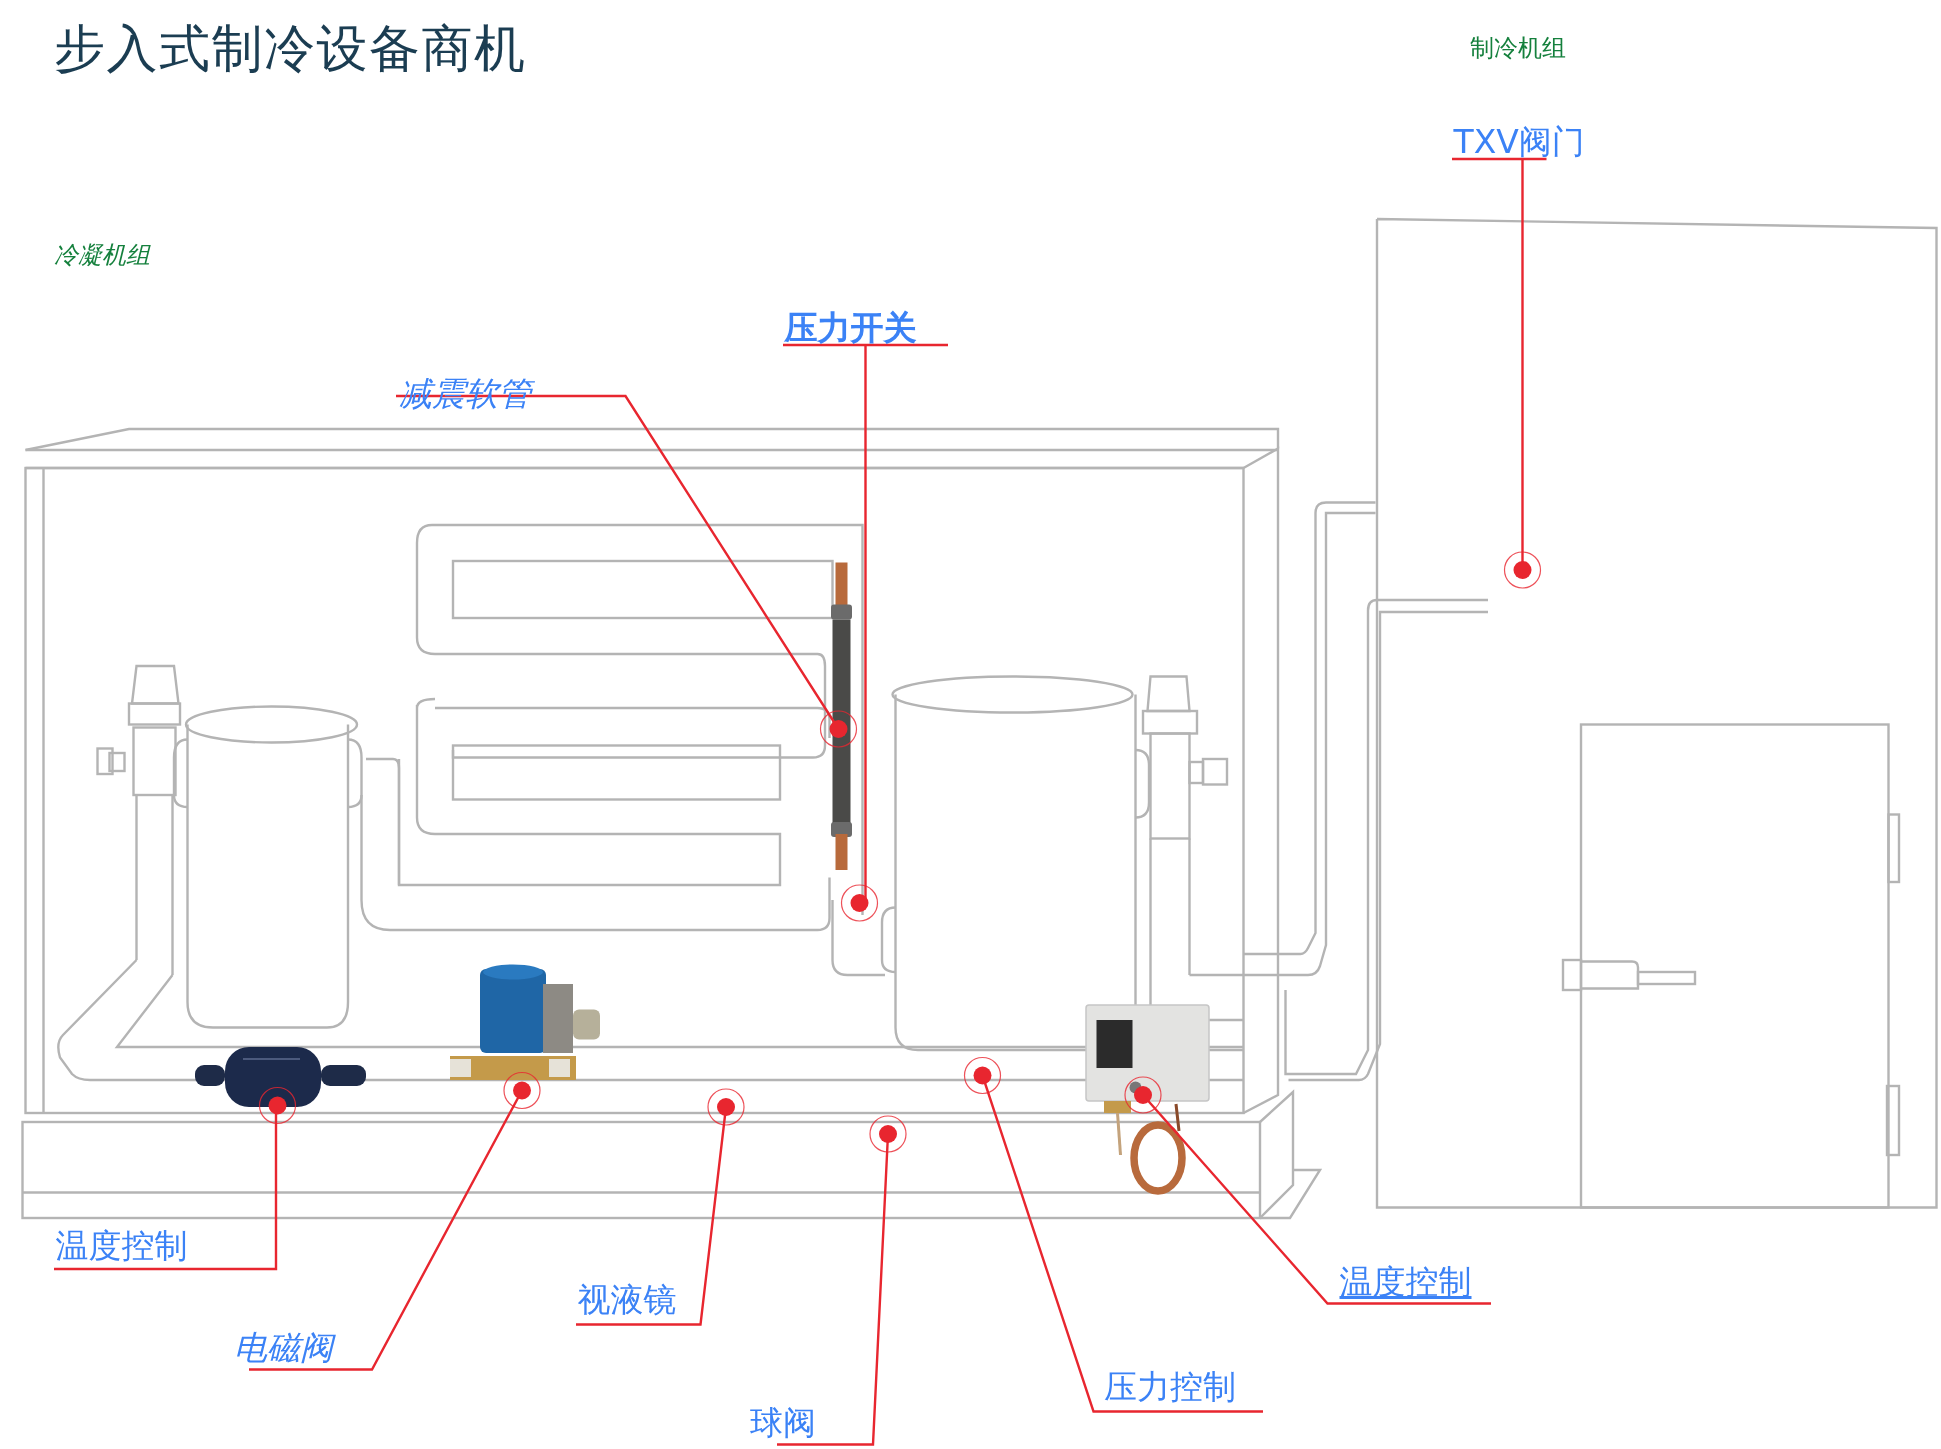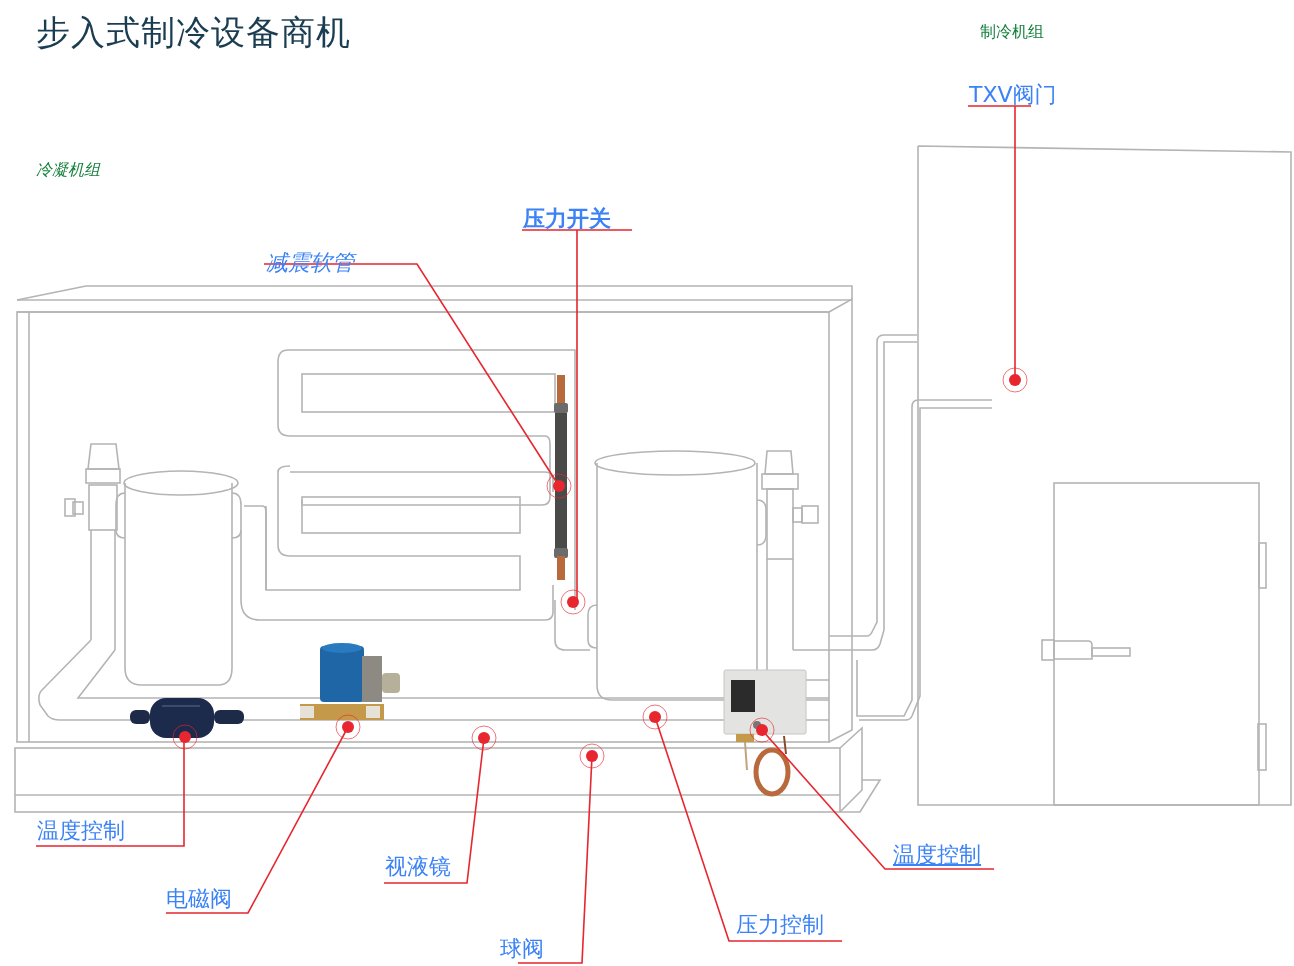--- a/index.html
+++ b/index.html
@@ -156,17 +156,17 @@
       <circle cx="655" cy="717" r="6" fill="#e8262f"></circle>
       <circle cx="762" cy="730" r="12" fill="none" stroke="#e8262f" stroke-width="0.8" opacity="0.8"></circle>
       <circle cx="762" cy="730" r="6" fill="#e8262f"></circle>
     </g>
 </svg>
 
 <div class="callout" style="left:969px;top:80px;">TXV阀门</div>
 <div class="callout" style="left:523px;top:204px;font-weight:bold;">压力开关</div>
 <div class="callout" style="left:266px;top:248px;font-style:italic;">减震软管</div>
 <div class="callout" style="left:37px;top:816px;">温度控制</div>
-<div class="callout" style="left:166px;top:884px;">电磁阀</div>
+<div class="callout" style="left:156px;top:884px;font-style:italic;">电磁阀</div>
 <div class="callout" style="left:385px;top:852px;font-family:Liberation Mono, monospace;">视液镜</div>
 <div class="callout" style="left:500px;top:934px;">球阀</div>
 <div class="callout" style="left:736px;top:910px;">压力控制</div>
 <div class="callout" style="left:893px;top:840px;text-decoration:underline;">温度控制</div>
 
 </body></html>

